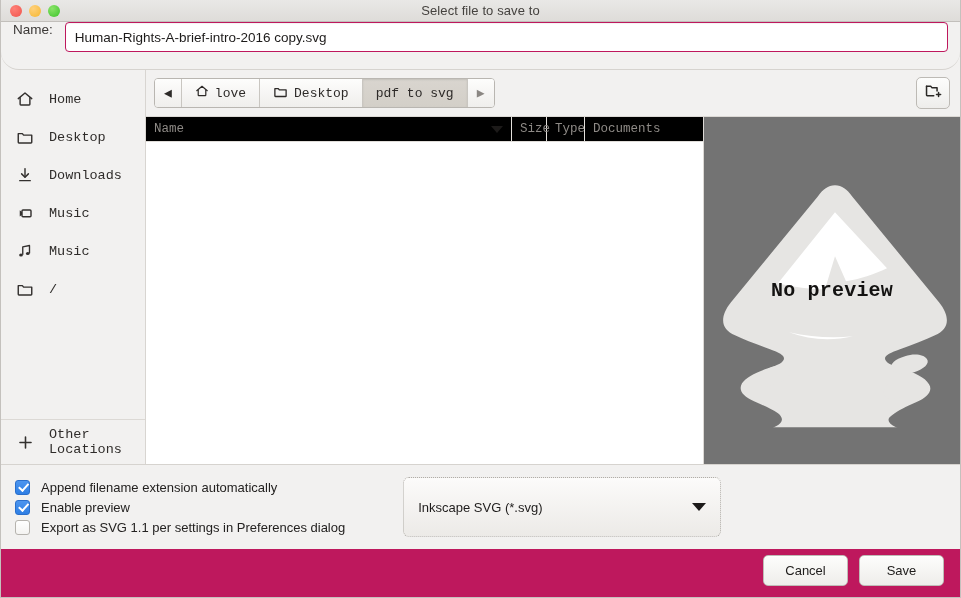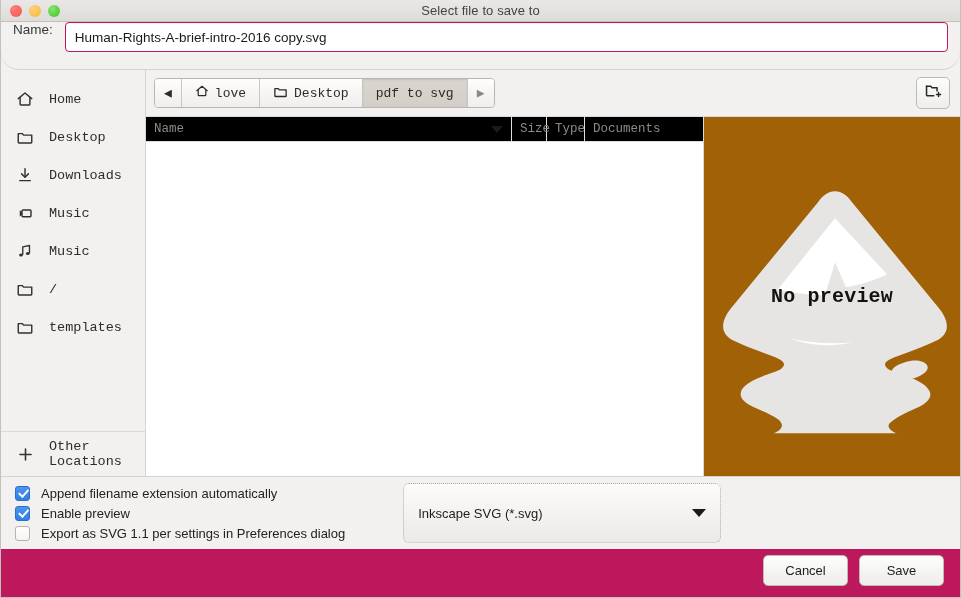--- a/index.html
+++ b/index.html
@@ -254,42 +254,42 @@
     border-left: 6px solid transparent;
     border-right: 6px solid transparent;
     border-top: 7px solid #1c1a19;
     margin-left: 8px;
   }
   .rows { flex: 1 1 auto; background: #ffffff; }
 
   .preview {
     width: 256px;
     flex: 0 0 256px;
-    background: #a16207;
+    background: #737373;
     position: relative;
     display: flex;
     align-items: center;
     justify-content: center;
     overflow: hidden;
   }
   .preview svg { position: absolute; top: 50%; left: 50%; transform: translate(-50%,-48%); }
   .preview .nopv {
     position: relative;
     font-size: 20px;
     font-weight: bold;
     color: #131211;
     letter-spacing: 0.2px;
   }
 
   
   .options {
     flex: 0 0 72px;
     display: flex;
     align-items: center;
-    padding: 0 14px;
+    padding: 12px 14px;
     background: #f2f1f0;
   }
   .checks { display: flex; flex-direction: column; gap: 5px; }
   .chkrow { display: flex; align-items: center; cursor: default; }
   .chk {
     width: 15px; height: 15px;
     border-radius: 3px;
     flex: 0 0 15px;
     margin-right: 11px;
     display: flex;
@@ -438,28 +438,20 @@
 
         <div class="place">
           <span class="ico">
             <svg width="18" height="18" viewBox="0 0 24 24" fill="none" stroke="currentColor" stroke-width="1.9" stroke-linejoin="round">
               <path d="M3 7.5h5.5l1.6 2H21v9.5a1 1 0 0 1-1 1H4a1 1 0 0 1-1-1z"></path>
             </svg>
           </span>
           <span class="lbl">/</span>
         </div>
 
-        <div class="place">
-          <span class="ico">
-            <svg width="18" height="18" viewBox="0 0 24 24" fill="none" stroke="currentColor" stroke-width="1.9" stroke-linejoin="round">
-              <path d="M3 7.5h5.5l1.6 2H21v9.5a1 1 0 0 1-1 1H4a1 1 0 0 1-1-1z"></path>
-            </svg>
-          </span>
-          <span class="lbl">templates</span>
-        </div>
 
       </div>
 
       <div class="sb-sep"></div>
 
       <div class="other">
         <span class="ico">
           <svg width="19" height="19" viewBox="0 0 24 24" fill="none" stroke="currentColor" stroke-width="2" stroke-linecap="round">
             <path d="M12 5v14M5 12h14"></path>
           </svg>

